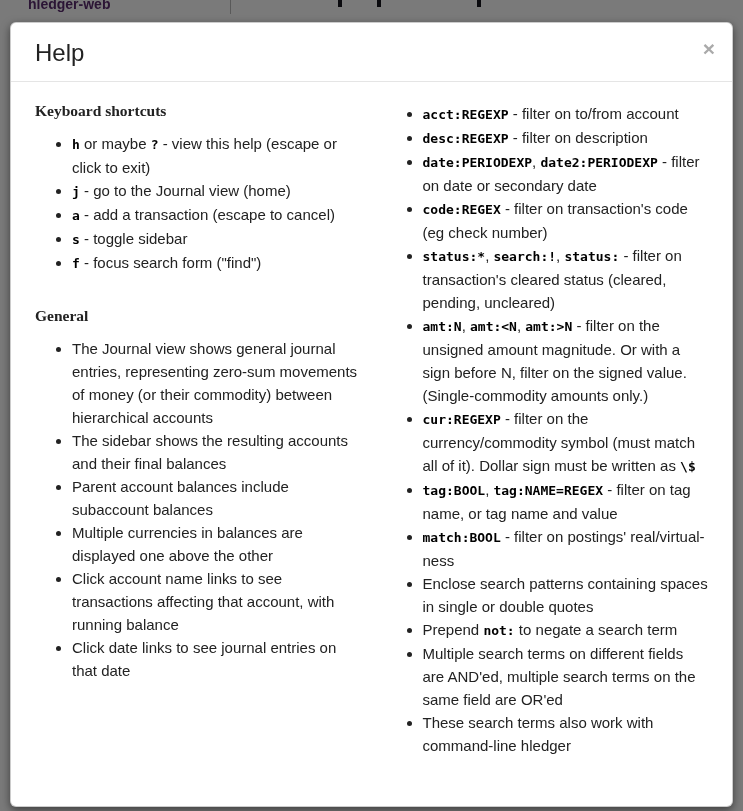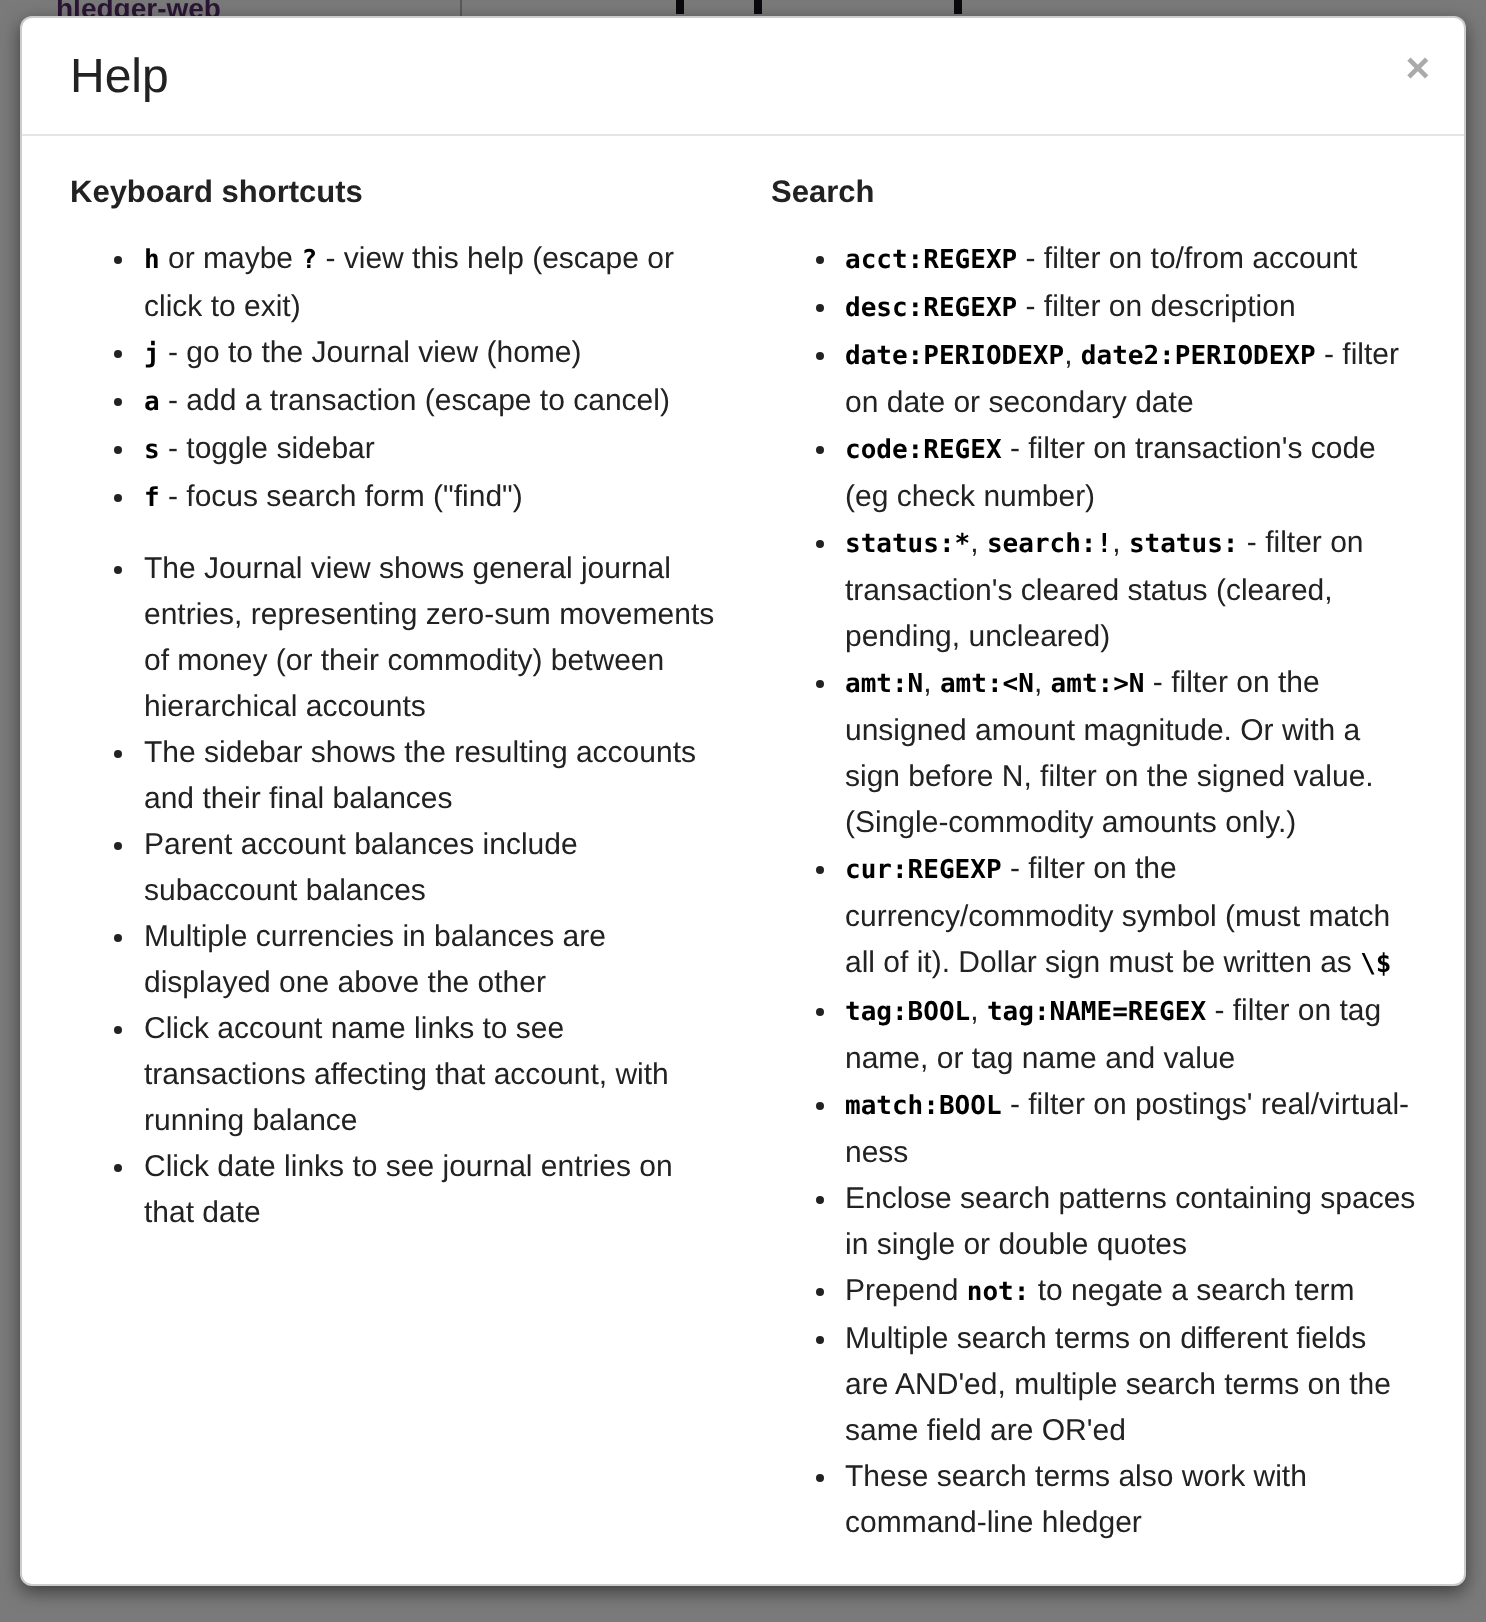--- a/index.html
+++ b/index.html
@@ -30,21 +30,21 @@
 
   
   .backdrop {
     position: absolute; inset: 0; z-index: 5;
     background: rgba(0,0,0,0.52);
   }
 
   
   .modal {
     position: absolute; z-index: 10;
-    left: 10px; top: 8px; width: 723px; height: 785px;
+    left: 10px; top: 22px; width: 723px; height: 785px;
     background: #ffffff;
     border: 1px solid rgba(0,0,0,0.2);
     border-radius: 6px;
     box-shadow: 0 3px 9px rgba(0,0,0,0.5);
     box-sizing: border-box;
   }
   .modal-header {
     position: relative;
     padding: 15px 15px 13px 24px;
     border-bottom: 1px solid #e5e5e5;
@@ -65,20 +65,21 @@
     display: flex;
     padding: 8px 10px 0 10px;
     box-sizing: border-box;
   }
   .col { width: 50%; padding: 0 14px; box-sizing: border-box; }
 
   .col h3 {
     margin: 12px 0 0 0;
     font-size: 15.5px; font-weight: bold;
     color: #222222;
+    font-family: Liberation Serif, serif;
   }
   .col h3.spaced { margin-top: 32px; }
 
   .col ul {
     margin: 12px 0 0 0;
     padding-left: 37px;
   }
   .col li {
     font-size: 15px;
     line-height: 23px;
@@ -113,31 +114,31 @@
   <div class="modal-body">
     <div class="col">
       <h3>Keyboard shortcuts</h3>
       <ul>
           <li><code>h</code> or maybe <code>?</code> - view this help (escape or click to exit)</li>
           <li><code>j</code> - go to the Journal view (home)</li>
           <li><code>a</code> - add a transaction (escape to cancel)</li>
           <li><code>s</code> - toggle sidebar</li>
           <li><code>f</code> - focus search form ("find")</li>
         </ul>
+      <h3 class="spaced">General</h3>
       <ul>
           <li>The Journal view shows general journal entries, representing zero-sum movements of money (or their commodity) between hierarchical accounts</li>
           <li>The sidebar shows the resulting accounts and their final balances</li>
           <li>Parent account balances include subaccount balances</li>
           <li>Multiple currencies in balances are displayed one above the other</li>
           <li>Click account name links to see transactions affecting that account, with running balance</li>
           <li>Click date links to see journal entries on that date</li>
         </ul>
     </div>
     <div class="col">
-      <h3>Search</h3>
       <ul>
           <li><code>acct:REGEXP</code> - filter on to/from account</li>
           <li><code>desc:REGEXP</code> - filter on description</li>
           <li><code>date:PERIODEXP</code>, <code>date2:PERIODEXP</code> - filter on date or secondary date</li>
           <li><code>code:REGEX</code> - filter on transaction's code (eg check number)</li>
           <li><code>status:*</code>, <code>search:!</code>, <code>status:</code> - filter on transaction's cleared status (cleared, pending, uncleared)</li>
           <li><code>amt:N</code>, <code>amt:&lt;N</code>, <code>amt:&gt;N</code> - filter on the unsigned amount magnitude. Or with a sign before N, filter on the signed value. (Single-commodity amounts only.)</li>
           <li><code>cur:REGEXP</code> - filter on the currency/commodity symbol (must match all of it). Dollar sign must be written as <code>\$</code></li>
           <li><code>tag:BOOL</code>, <code>tag:NAME=REGEX</code> - filter on tag name, or tag name and value</li>
           <li><code>match:BOOL</code> - filter on postings' real/virtual-ness</li>

